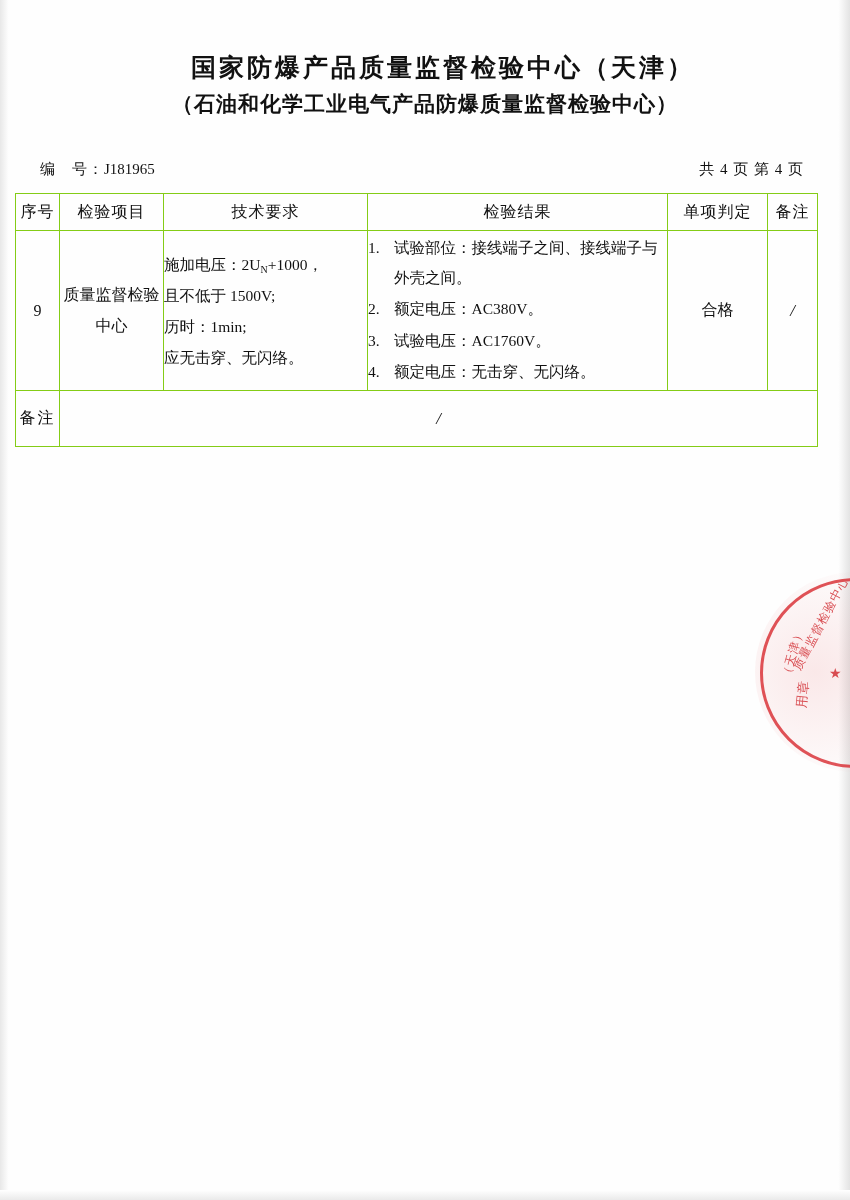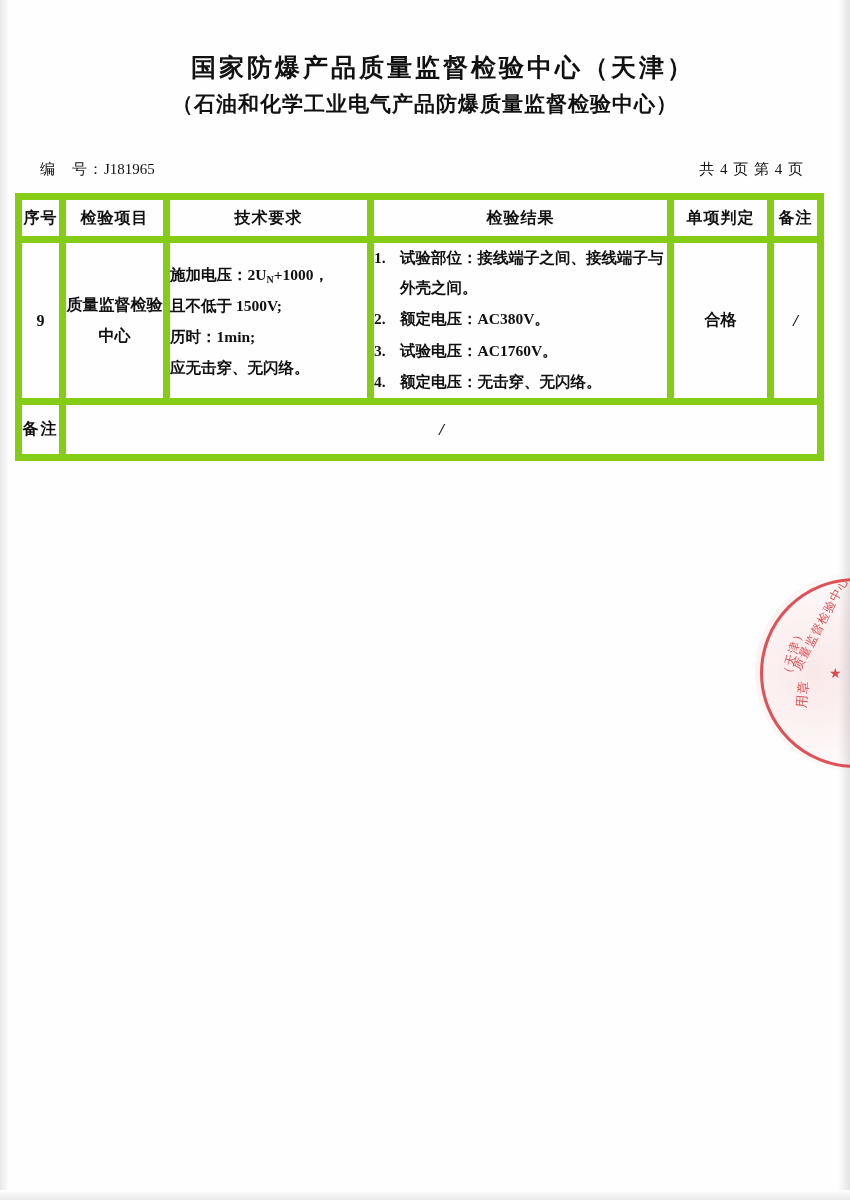--- a/index.html
+++ b/index.html
@@ -102,24 +102,24 @@
   table.report {
     position: absolute;
     top: 193px;
     left: 15px;
     width: 802px;
     border-collapse: collapse;
     table-layout: fixed;
   }
   table.report th,
   table.report td {
-    border: 7px solid #84cc16;
+    border: 1px solid #84cc16;
     padding: 0;
     vertical-align: middle;
-    font-weight: bold;
+    font-weight: normal;
   }
   .th-cell {
     text-align: center;
     font-size: 16px;
     height: 36px;
     letter-spacing: 1px;
   }
 
   .col-seq { width: 44px; }
   .col-item { width: 104px; }

